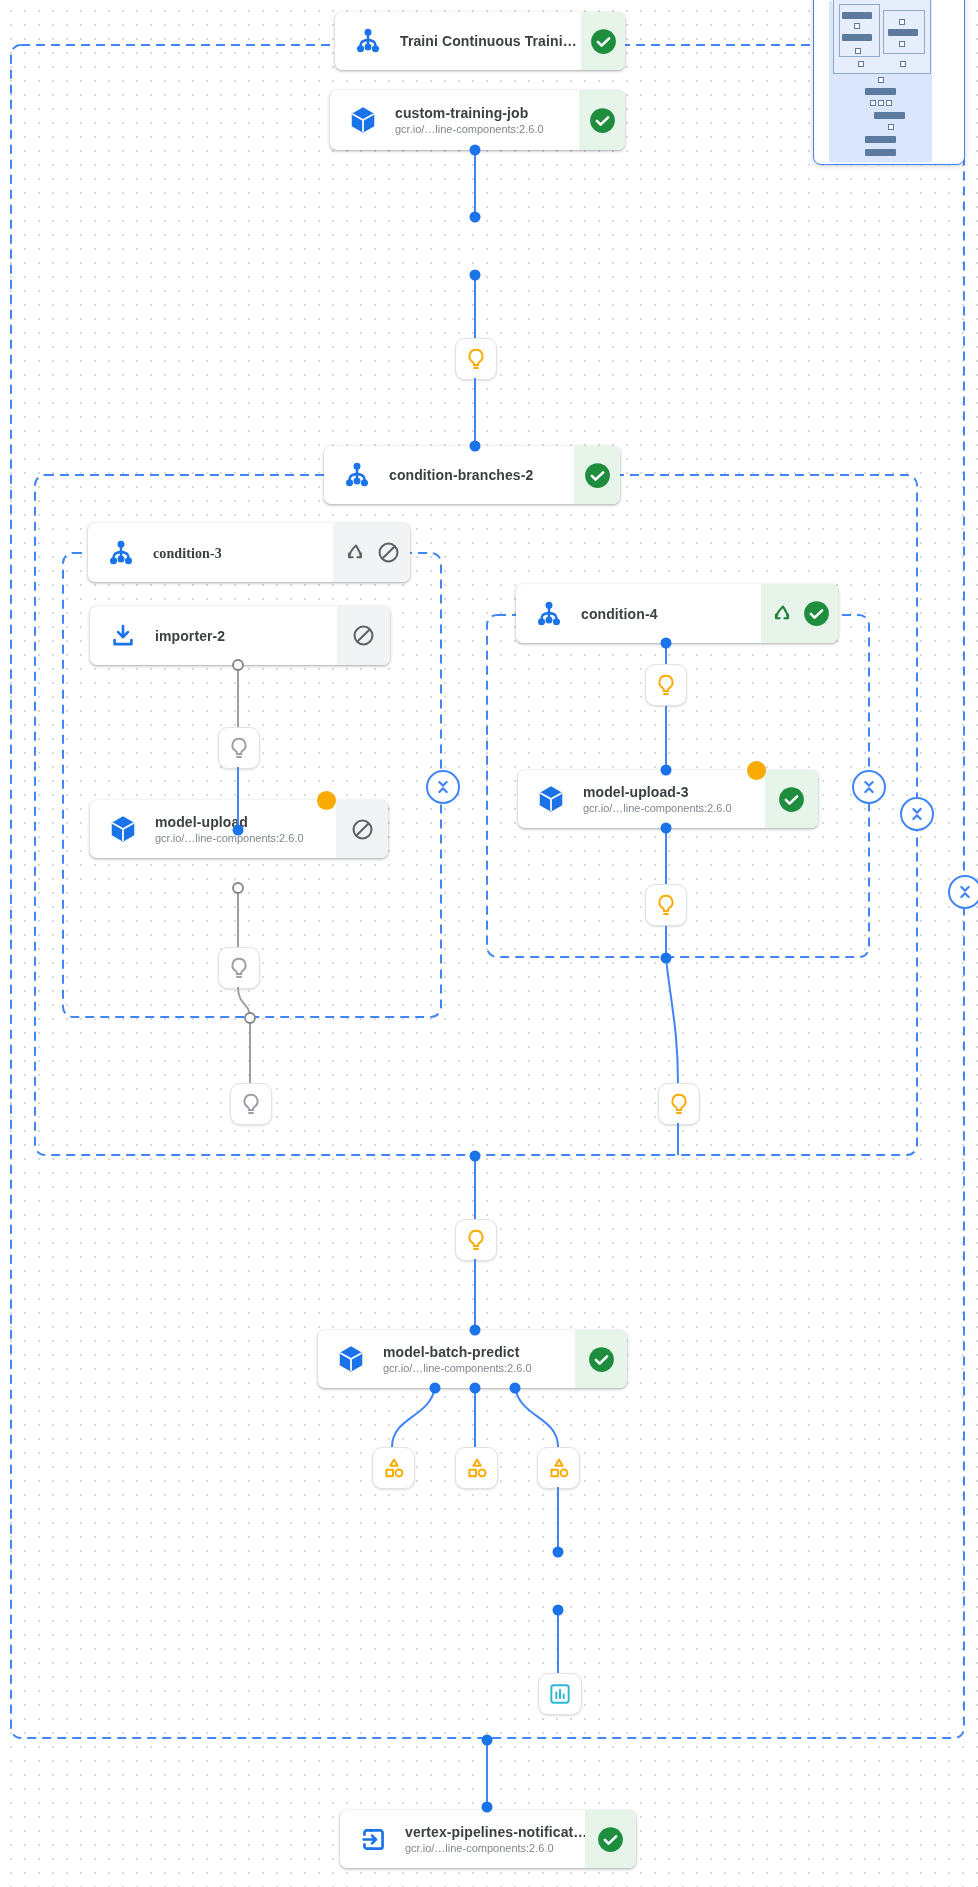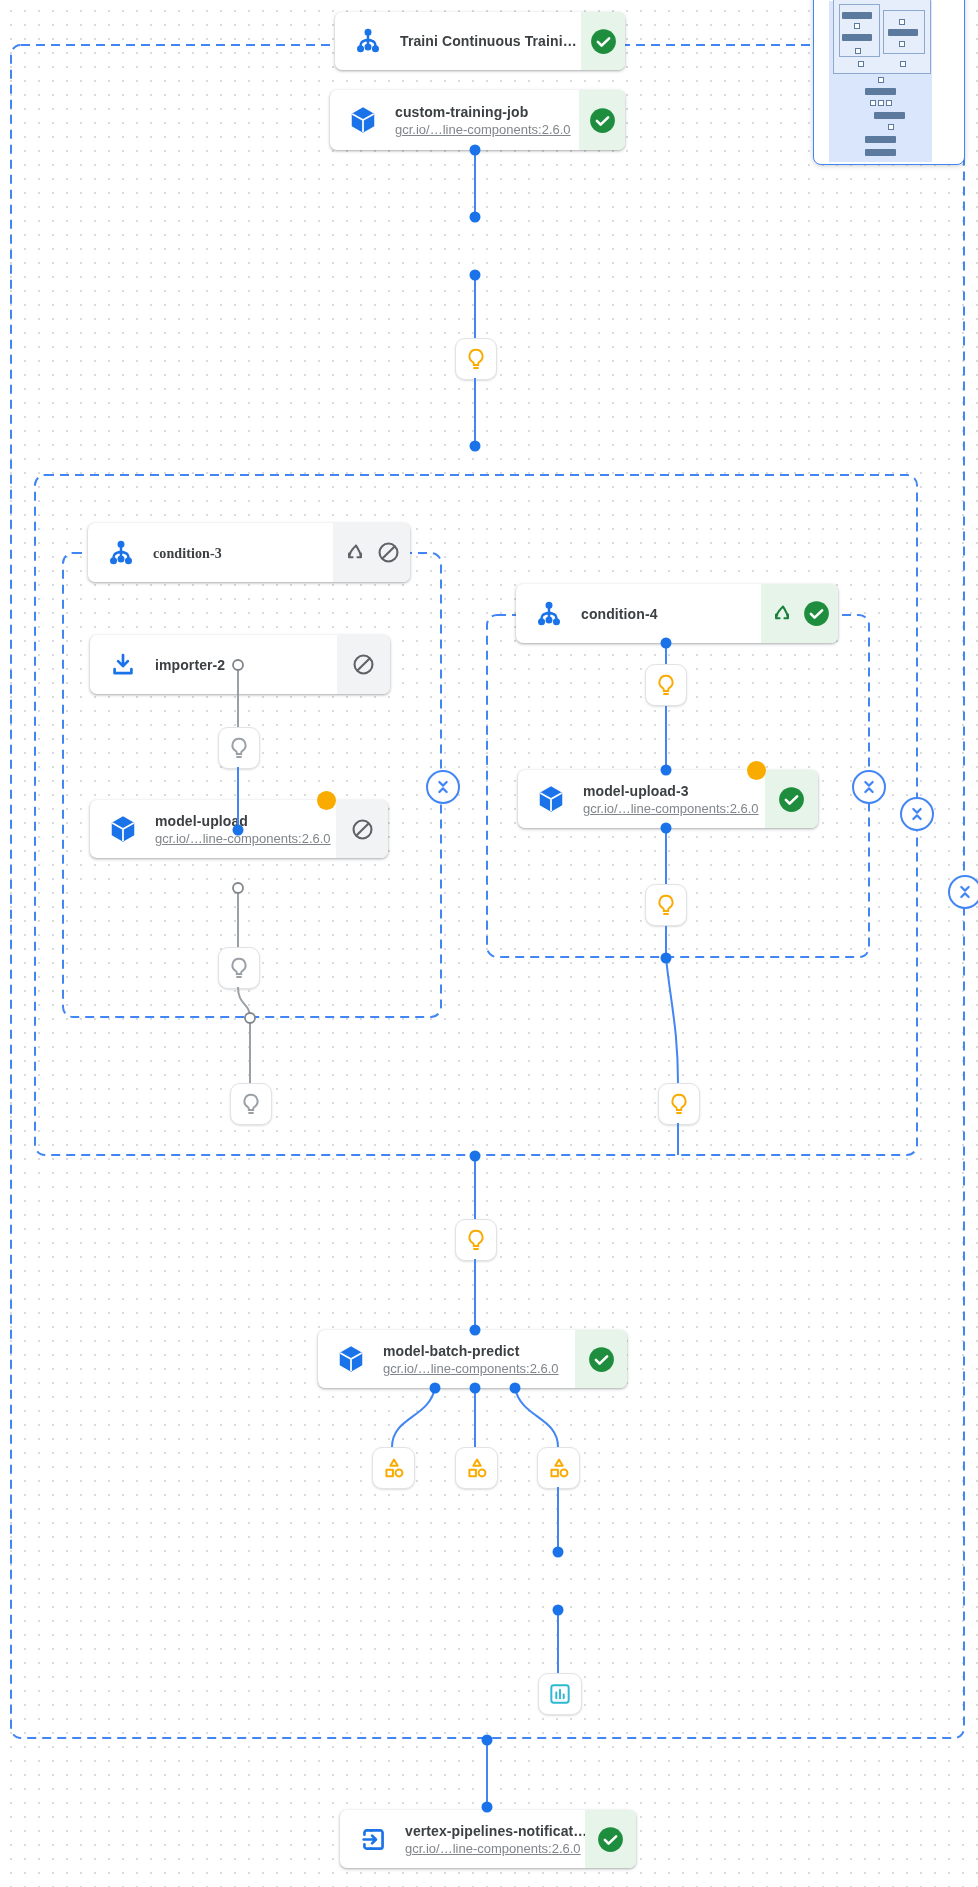--- a/index.html
+++ b/index.html
@@ -18,21 +18,21 @@
   #groups-svg{z-index:1;}
   #edges-svg{z-index:3;}
   .card{
     position:absolute;z-index:2;background:#fff;border-radius:7px;
     display:flex;align-items:center;
     box-shadow:0 1px 2px rgba(60,64,67,.28),0 1px 3px 1px rgba(60,64,67,.14);
   }
   .card .ic{width:32px;height:32px;margin-left:17px;flex:0 0 auto;display:flex;align-items:center;justify-content:center;}
   .card .txt{margin-left:16px;padding-right:6px;overflow:hidden;white-space:nowrap;}
   .title{font-size:14px;font-weight:bold;color:#3c4043;letter-spacing:.1px;}
-  .sub{font-size:13px;color:#80868b;margin-top:2px;text-decoration:underline;}
+  .sub{font-size:11px;color:#80868b;margin-top:2px;}
   .status{height:100%;margin-left:auto;border-radius:0 7px 7px 0;display:flex;align-items:center;justify-content:center;gap:9px;flex:0 0 auto;}
   .status.green{background:#e6f4ea;}
   .status.gray{background:#f1f3f4;}
   .warn-dot{position:absolute;width:19px;height:19px;border-radius:50%;background:#f9ab00;top:-9px;right:52px;z-index:3;}
   .art{
     position:absolute;z-index:2;width:40px;height:40px;border-radius:10px;background:#fff;
     border:1px solid #e1e3e6;box-shadow:0 1px 2px rgba(60,64,67,.18);
     display:flex;align-items:center;justify-content:center;
   }
   .collapse-btn{
@@ -93,45 +93,63 @@
     </span>
     <span class="status green" style="width:46px;">
       <svg viewBox="0 0 24 24" width="27" height="27">
           <circle cx="12" cy="12" r="11" fill="#1e8e3e"></circle>
           <path d="M7 12.4 l3.3 3.3 L17 9.2" stroke="#fff" stroke-width="2.3" fill="none" stroke-linecap="round" stroke-linejoin="round"></path>
         </svg>
     </span>
   </div>
 
 
-
-  <div class="card" style="left:88px;top:523px;width:322px;height:59px;font-family:Liberation Serif, serif;">
+  <div class="card" style="left:324px;top:446px;width:296px;height:58px;">
     <span class="ic">
       <svg viewBox="0 0 24 24" width="28" height="28" fill="none" stroke="#1a73e8">
         <circle cx="12" cy="4.6" r="2.5" fill="#1a73e8"></circle>
           <circle cx="5.6" cy="18.6" r="2.5" fill="#1a73e8"></circle>
         <circle cx="12" cy="17.2" r="2.5" fill="#1a73e8"></circle>
           <circle cx="18.4" cy="18.6" r="2.5" fill="#1a73e8"></circle>
         <path d="M12 6.5 V12 M12 12 V15 M12 11 c-6.4 1 -6.4 3.4 -6.4 5.6 M12 11 c6.4 1 6.4 3.4 6.4 5.6" stroke-width="2.1"></path>
       </svg>
     </span>
+    <span class="txt"><span class="title">condition-branches-2</span></span>
+    <span class="status green" style="width:46px;">
+      <svg viewBox="0 0 24 24" width="27" height="27">
+          <circle cx="12" cy="12" r="11" fill="#1e8e3e"></circle>
+          <path d="M7 12.4 l3.3 3.3 L17 9.2" stroke="#fff" stroke-width="2.3" fill="none" stroke-linecap="round" stroke-linejoin="round"></path>
+        </svg>
+    </span>
+  </div>
+
+  <div class="card" style="left:88px;top:523px;width:322px;height:59px;font-family:Liberation Serif, serif;">
+    <span class="ic">
+      <svg viewBox="0 0 24 24" width="28" height="28" fill="none" stroke="#1a73e8">
+        <circle cx="12" cy="4.6" r="2.5" fill="#1a73e8"></circle>
+          <circle cx="5.6" cy="18.6" r="2.5" fill="#1a73e8"></circle>
+        <circle cx="12" cy="17.2" r="2.5" fill="#1a73e8"></circle>
+          <circle cx="18.4" cy="18.6" r="2.5" fill="#1a73e8"></circle>
+        <path d="M12 6.5 V12 M12 12 V15 M12 11 c-6.4 1 -6.4 3.4 -6.4 5.6 M12 11 c6.4 1 6.4 3.4 6.4 5.6" stroke-width="2.1"></path>
+      </svg>
+    </span>
     <span class="txt"><span class="title">condition-3</span></span>
     <span class="status gray" style="width:77px;">
       <svg viewBox="0 0 24 24" width="24" height="24" fill="none" stroke="#5f6368" stroke-width="2" stroke-linecap="round" stroke-linejoin="round">
         <path d="M13 4.5 C10 8 7 9.5 6.2 15.5 M13 4.5 C14.8 8 17 9.5 17.8 15.5"></path>
         <path d="M6 16.2 v-3.6 M6 16.2 h3.6 M18 16.2 v-3.6 M18 16.2 h-3.6"></path>
       </svg>
       <svg viewBox="0 0 24 24" width="25" height="25" fill="none" stroke="#5f6368" stroke-width="2">
           <circle cx="12" cy="12" r="8.6"></circle>
           <line x1="5.9" y1="18.1" x2="18.1" y2="5.9"></line>
         </svg>
     </span>
   </div>
 
-  <div class="card" style="left:90px;top:635px;width:300px;height:59px;">
+  <div class="card" style="left:90px;top:606px;width:300px;height:59px;">
     <span class="ic">
       <svg viewBox="0 0 24 24" width="28" height="28" fill="none" stroke="#1a73e8" stroke-width="2.3" stroke-linecap="round" stroke-linejoin="round">
           <path d="M12 3.5 V12.5 M7.8 8.7 L12 13 l4.2 -4.3 M4.8 15.5 V19 H19.2 V15.5"></path>
         </svg>
     </span>
     <span class="txt"><span class="title">importer-2</span></span>
     <span class="status gray" style="width:53px;">
       <svg viewBox="0 0 24 24" width="25" height="25" fill="none" stroke="#5f6368" stroke-width="2">
           <circle cx="12" cy="12" r="8.6"></circle>
           <line x1="5.9" y1="18.1" x2="18.1" y2="5.9"></line>

